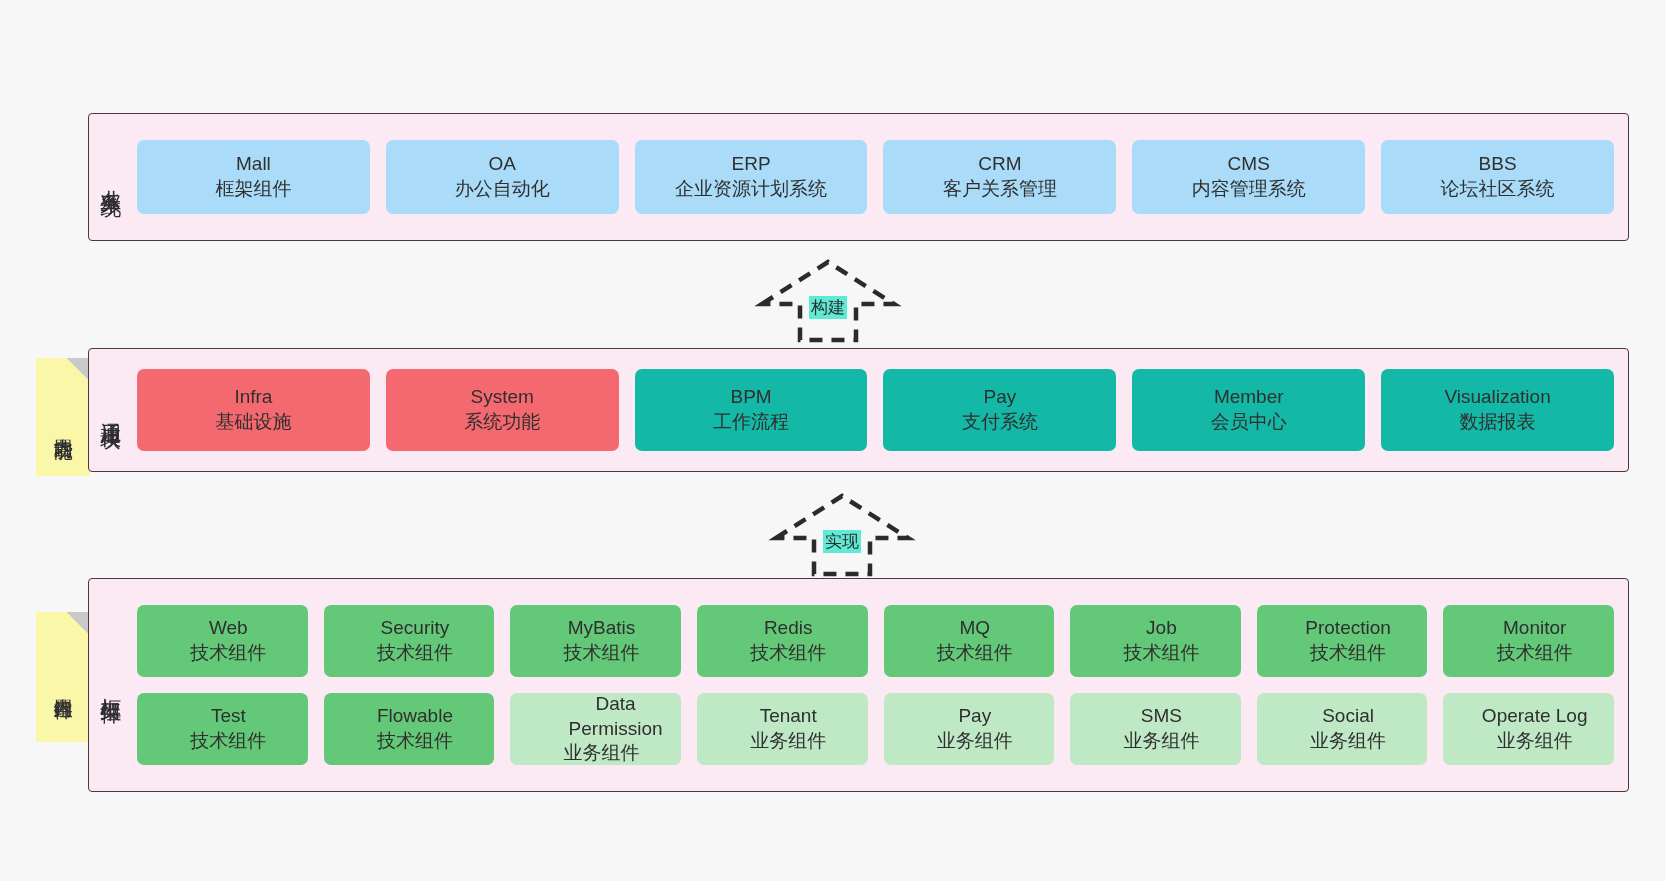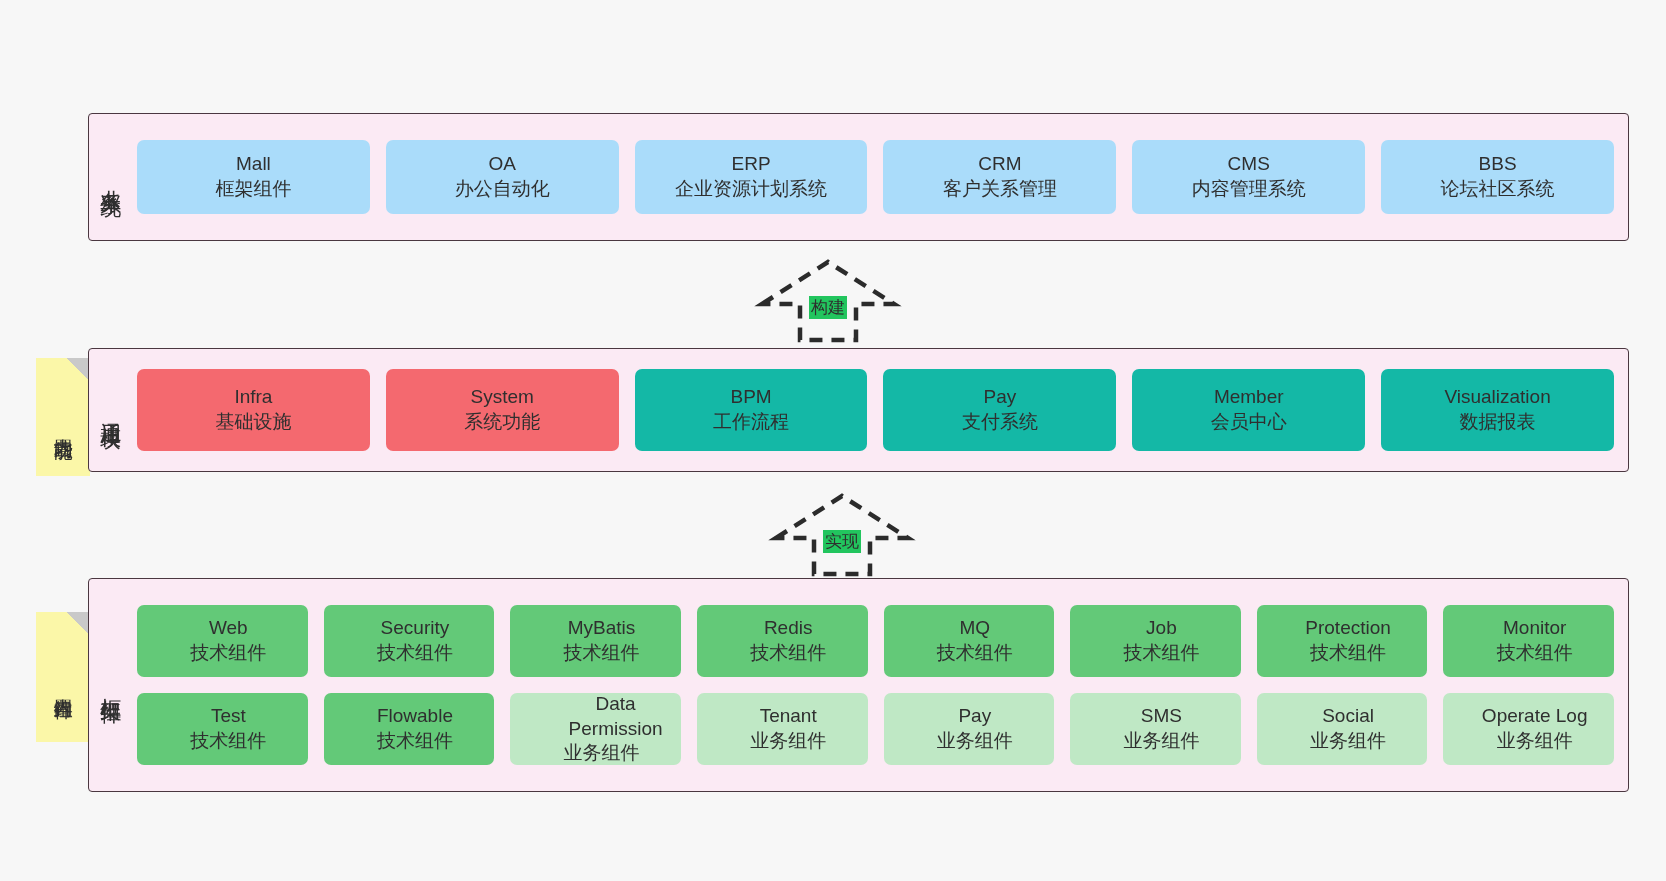--- a/index.html
+++ b/index.html
@@ -124,21 +124,21 @@
     position: absolute;
     user-select: none;
   }
   .arrow svg { display: block; overflow: visible; }
   .arrow-label {
     position: absolute;
     left: 50%;
     transform: translateX(-50%);
     font-size: 17px;
     color: #2e2e2e;
-    background: #22c55e;
+    background: #5eead4;
     padding: 0 2px;
     white-space: nowrap;
   }
 </style>
 </head>
 <body>
 
 <div class="stage">
 
   <div class="layer" style="left:88px; top:113px; width:1541px; height:128px;">

